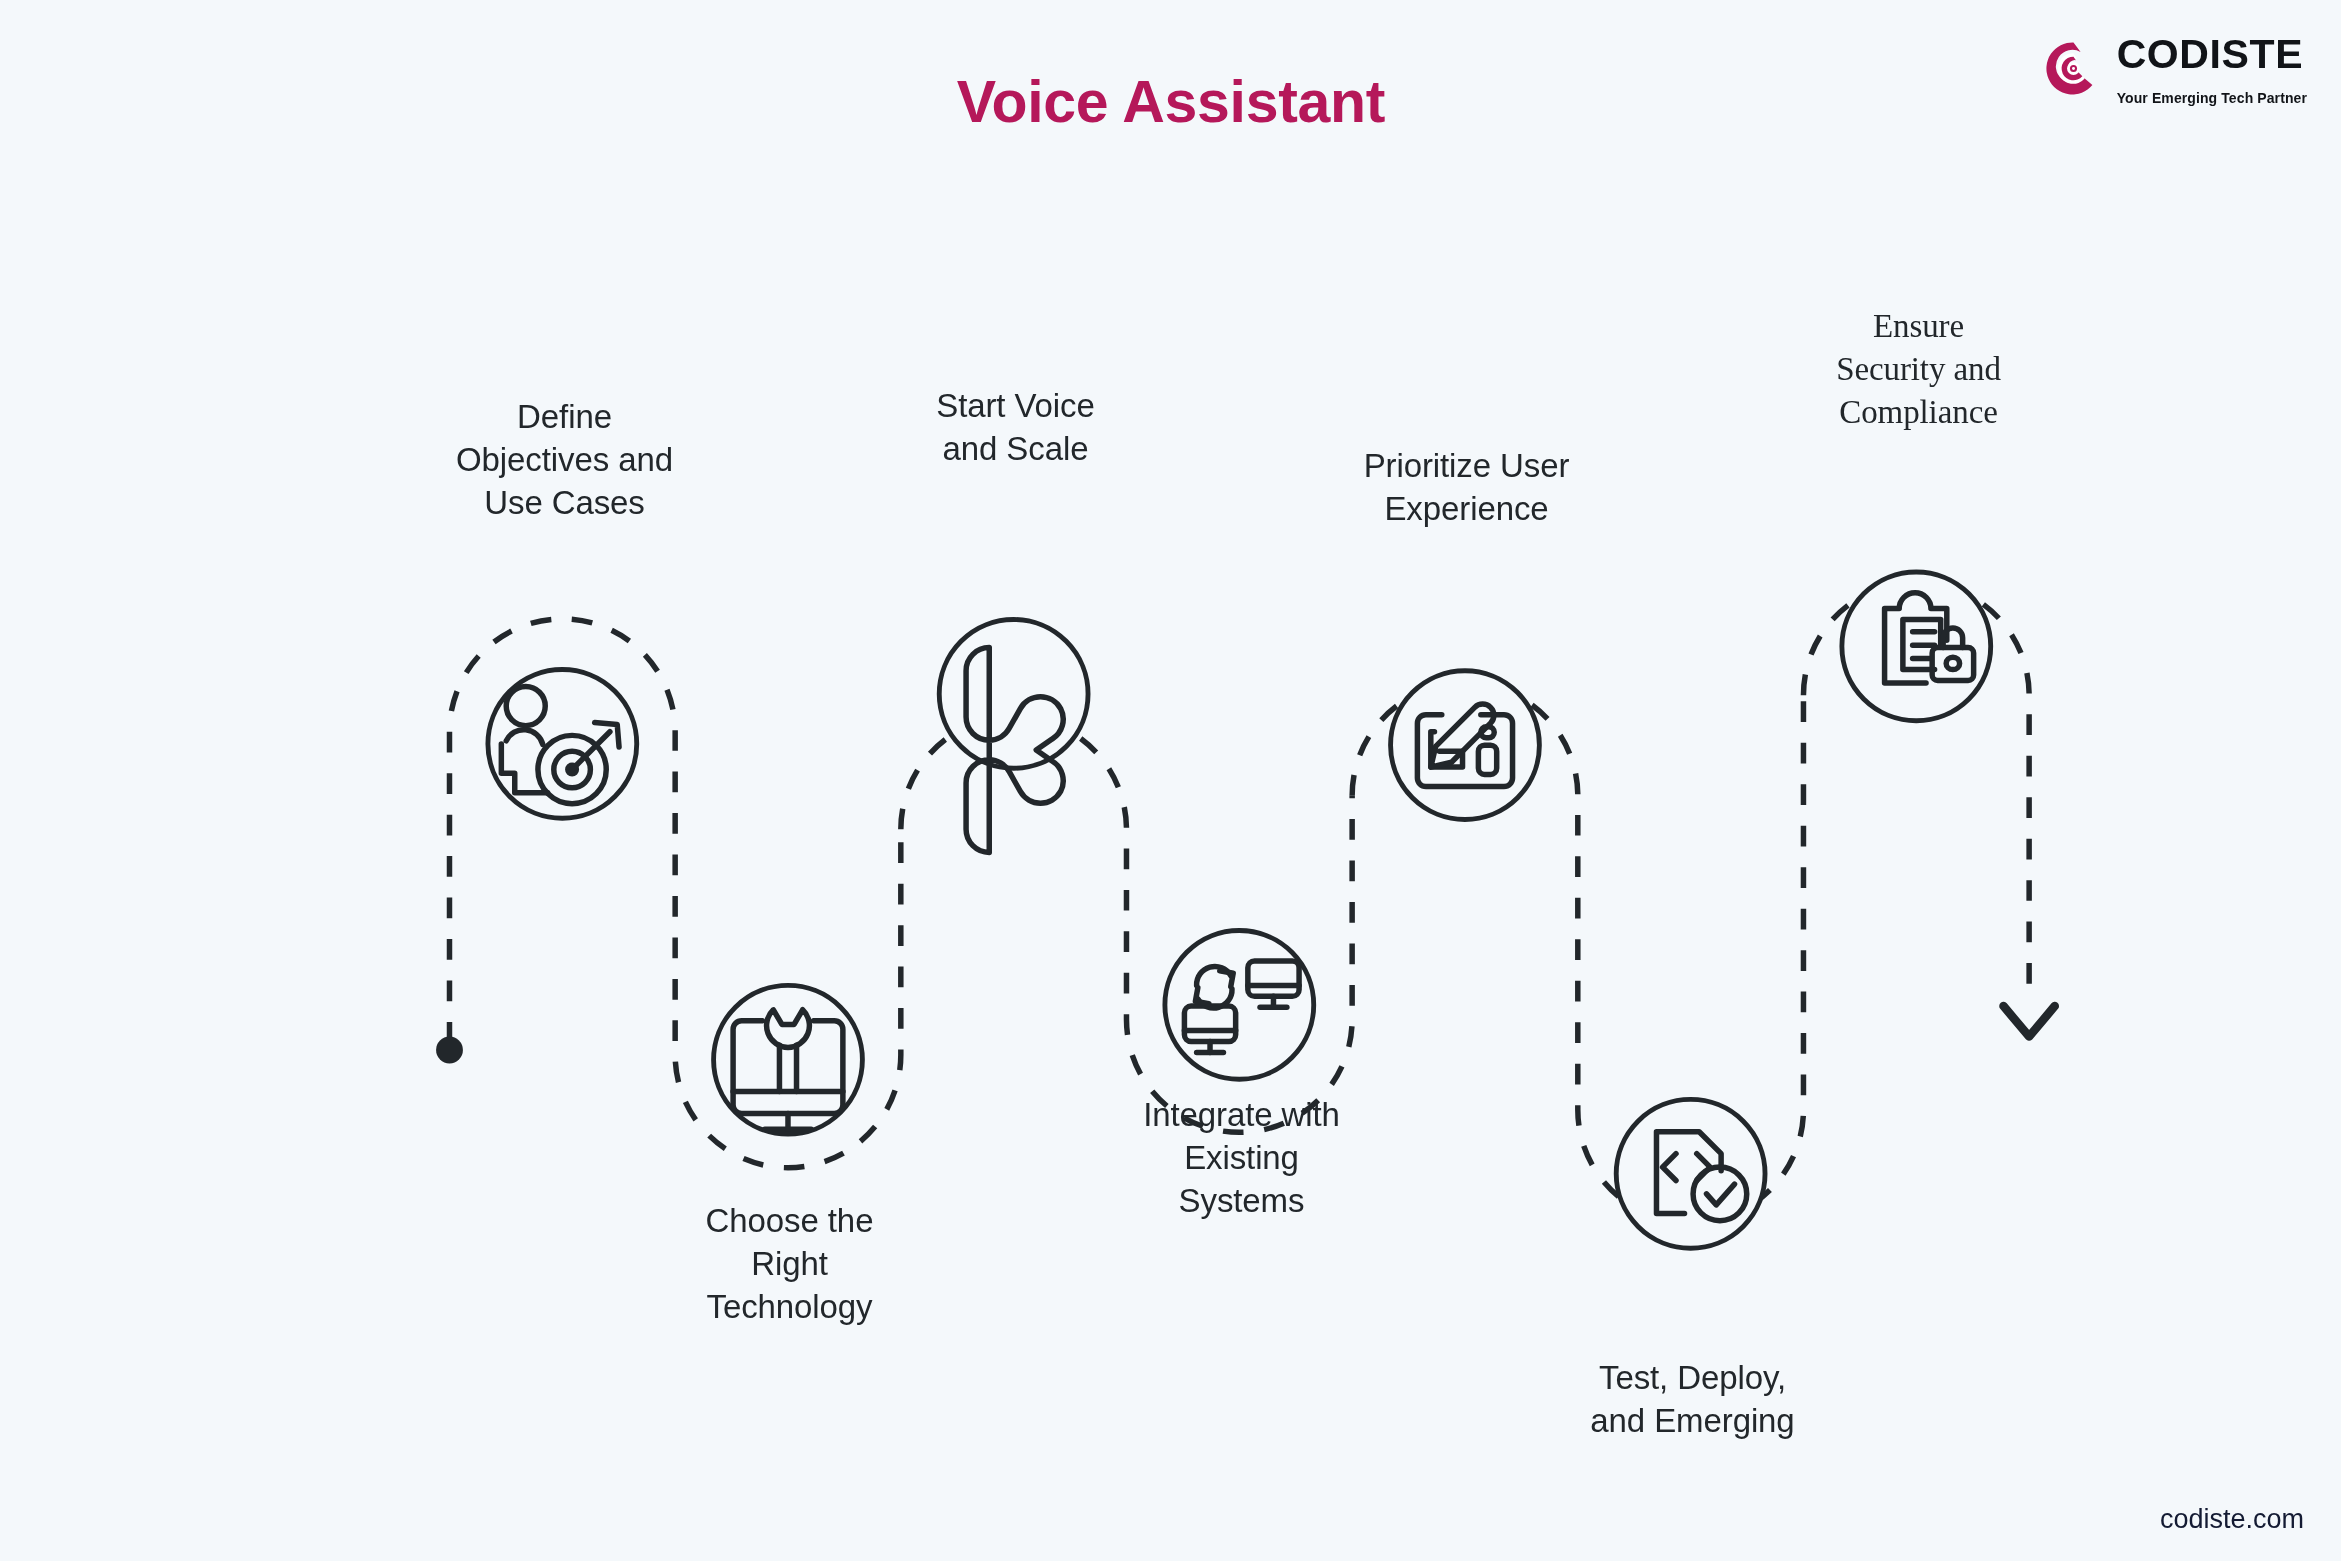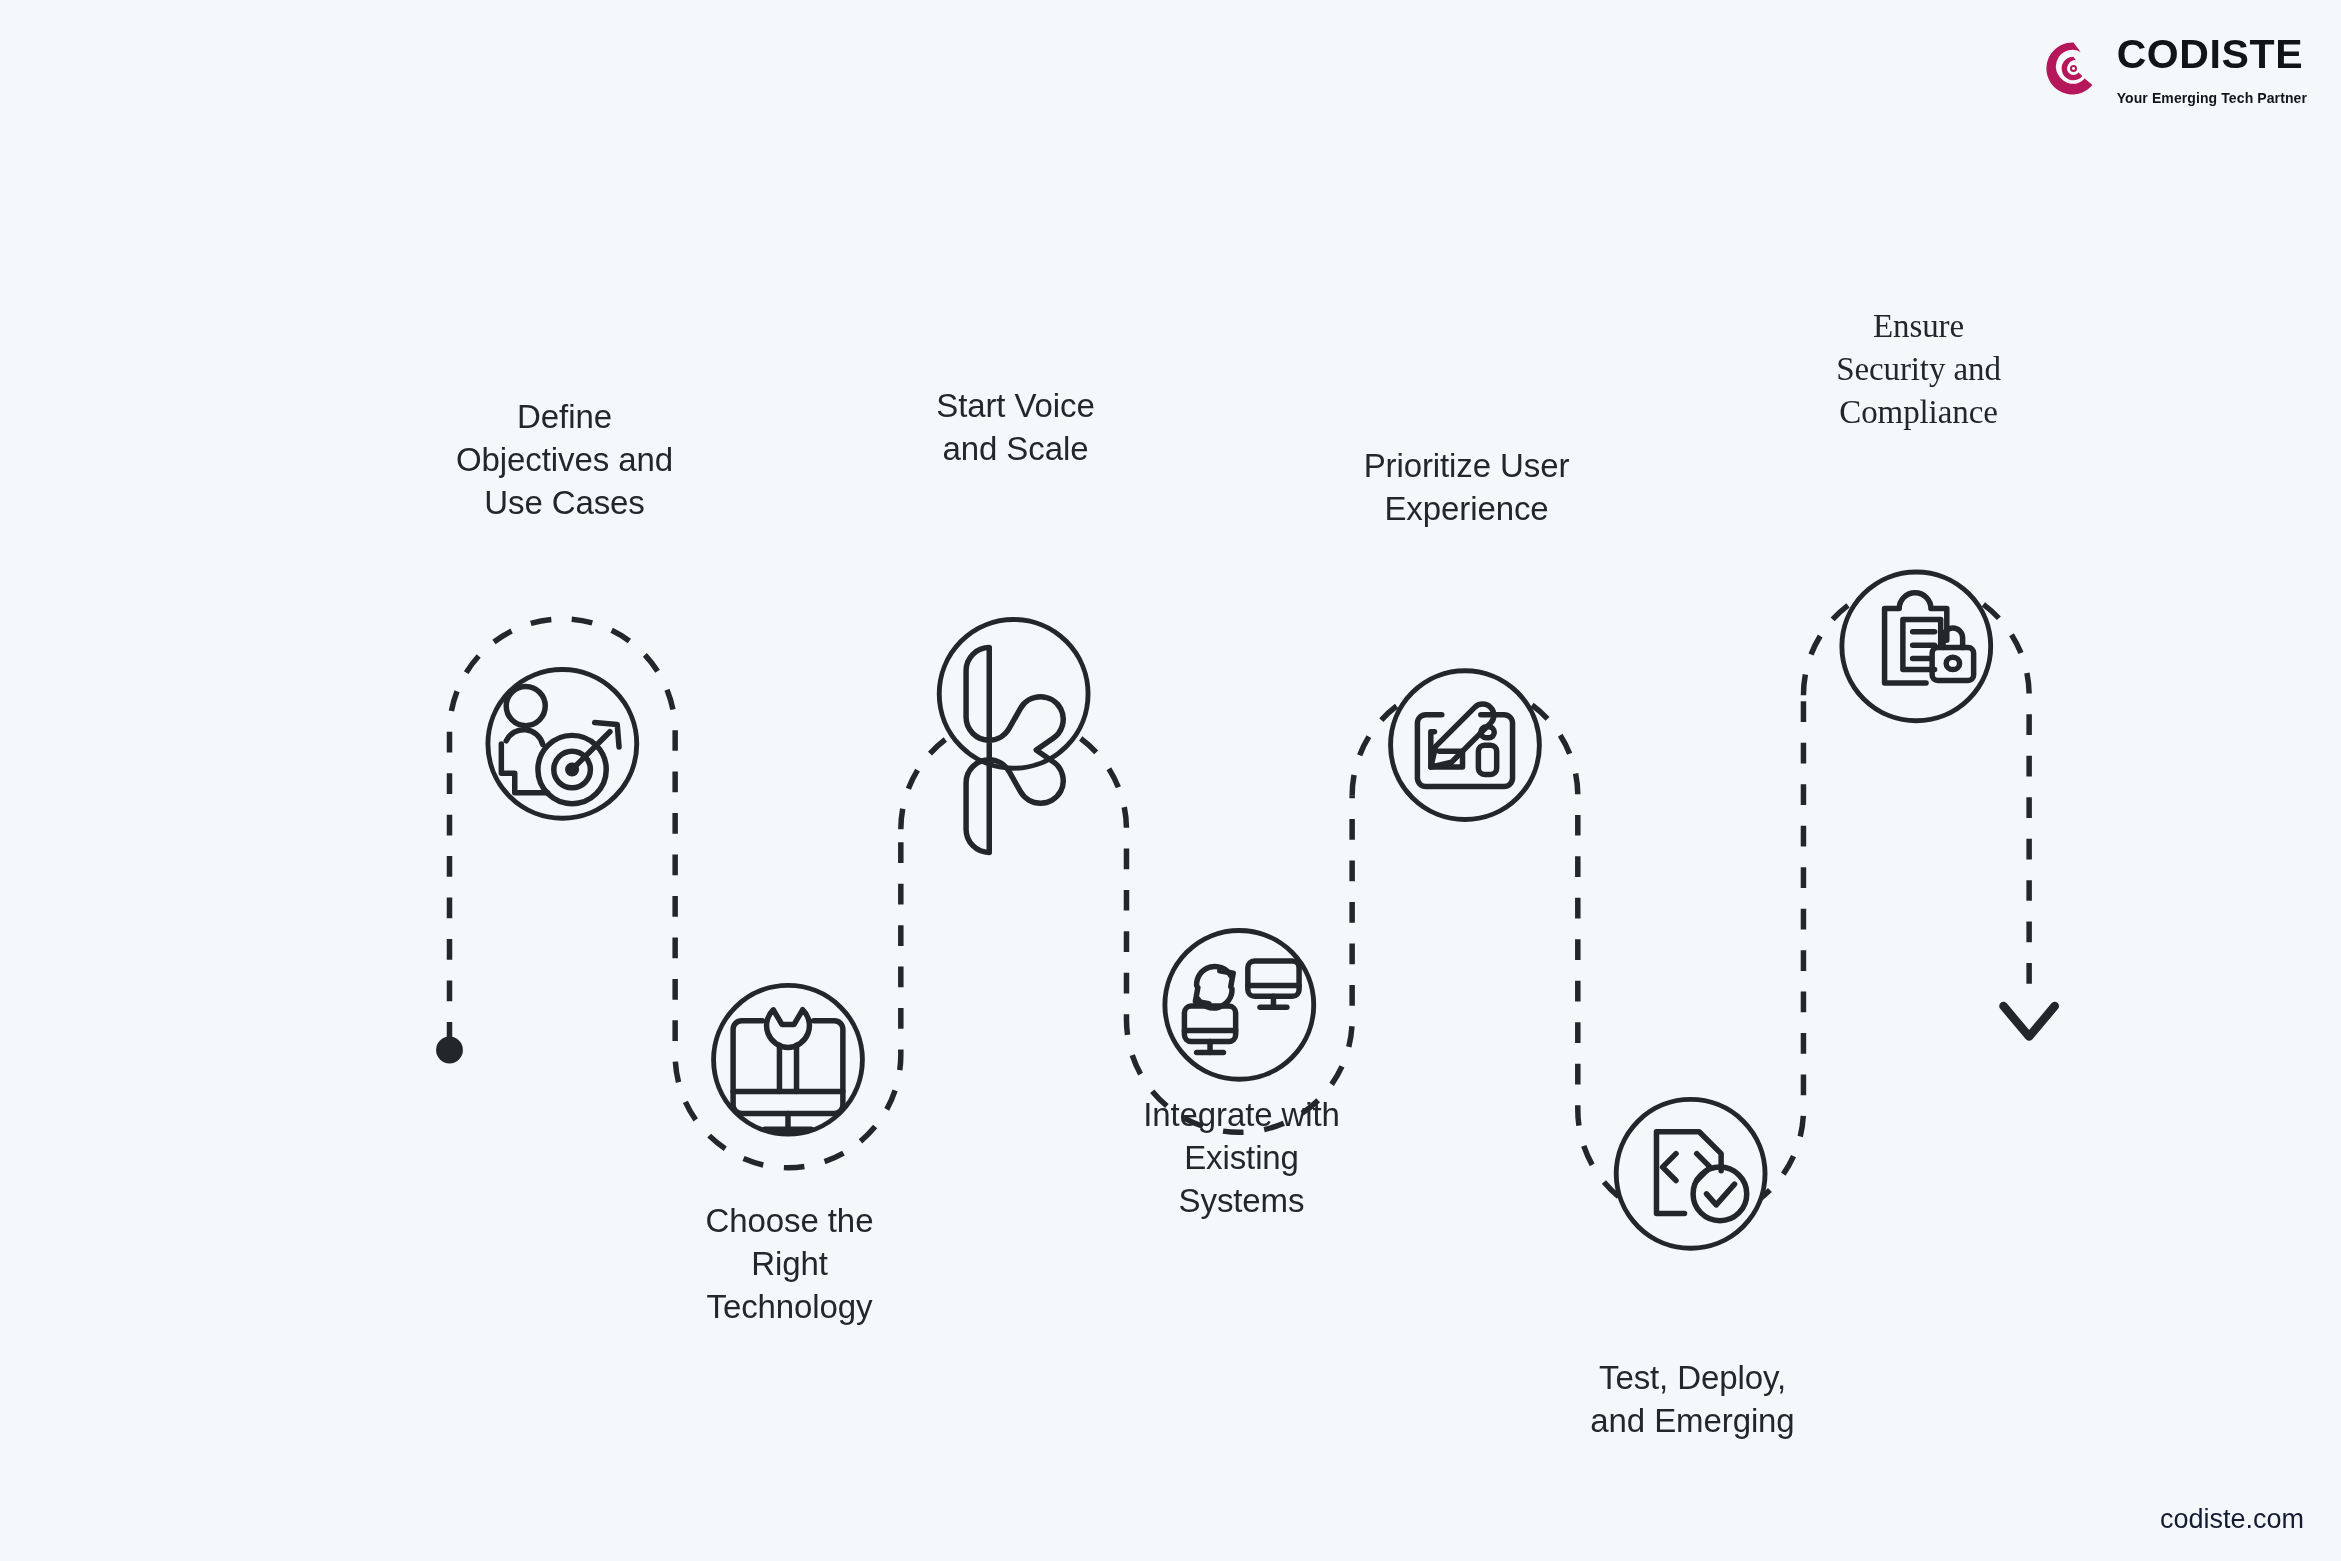--- a/index.html
+++ b/index.html
@@ -104,20 +104,21 @@
       <circle cx="50" cy="50" r="2.5" fill="#ffffff"></circle>
     </svg>
   </span>
   <span class="wordmark">
     <span class="brand">CODISTE</span>
     <span class="tagline">Your Emerging Tech Partner</span>
   </span>
 </div>
 
 <div id="page-title">
+  <span class="l2">Voice Assistant</span>
 </div>
 
 <svg id="diagram" viewBox="0 0 3840 2560" preserveAspectRatio="none">
 
   <g fill="none" stroke="#22272b" stroke-width="9" stroke-linecap="butt" stroke-dasharray="34 34">
 
     <path d="M 737 1710
              L 737 1200
              A 185 185 0 0 1 922 1015
              L 922 1015

